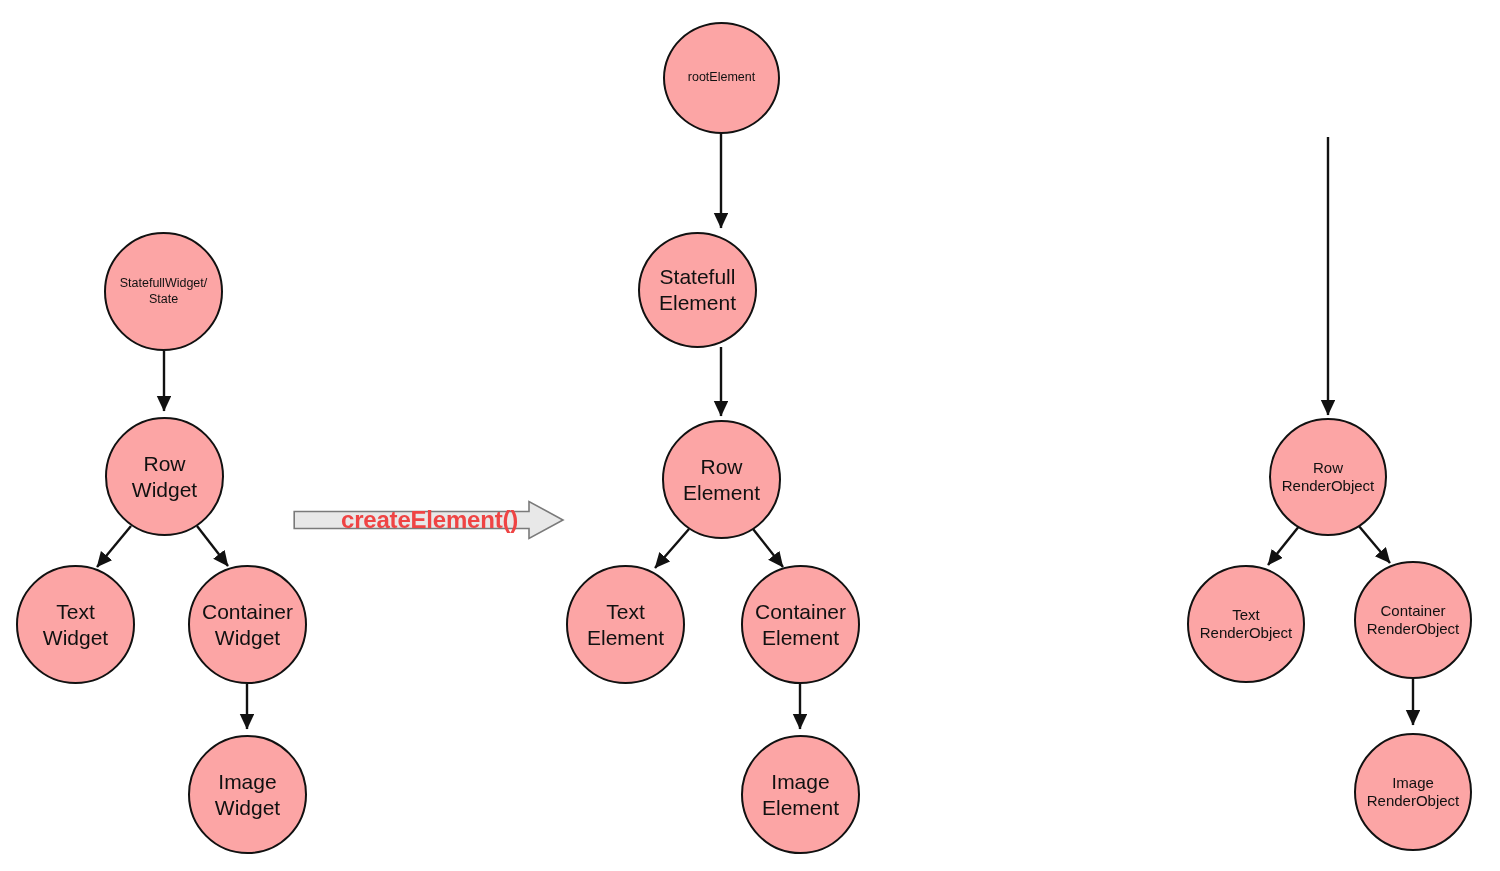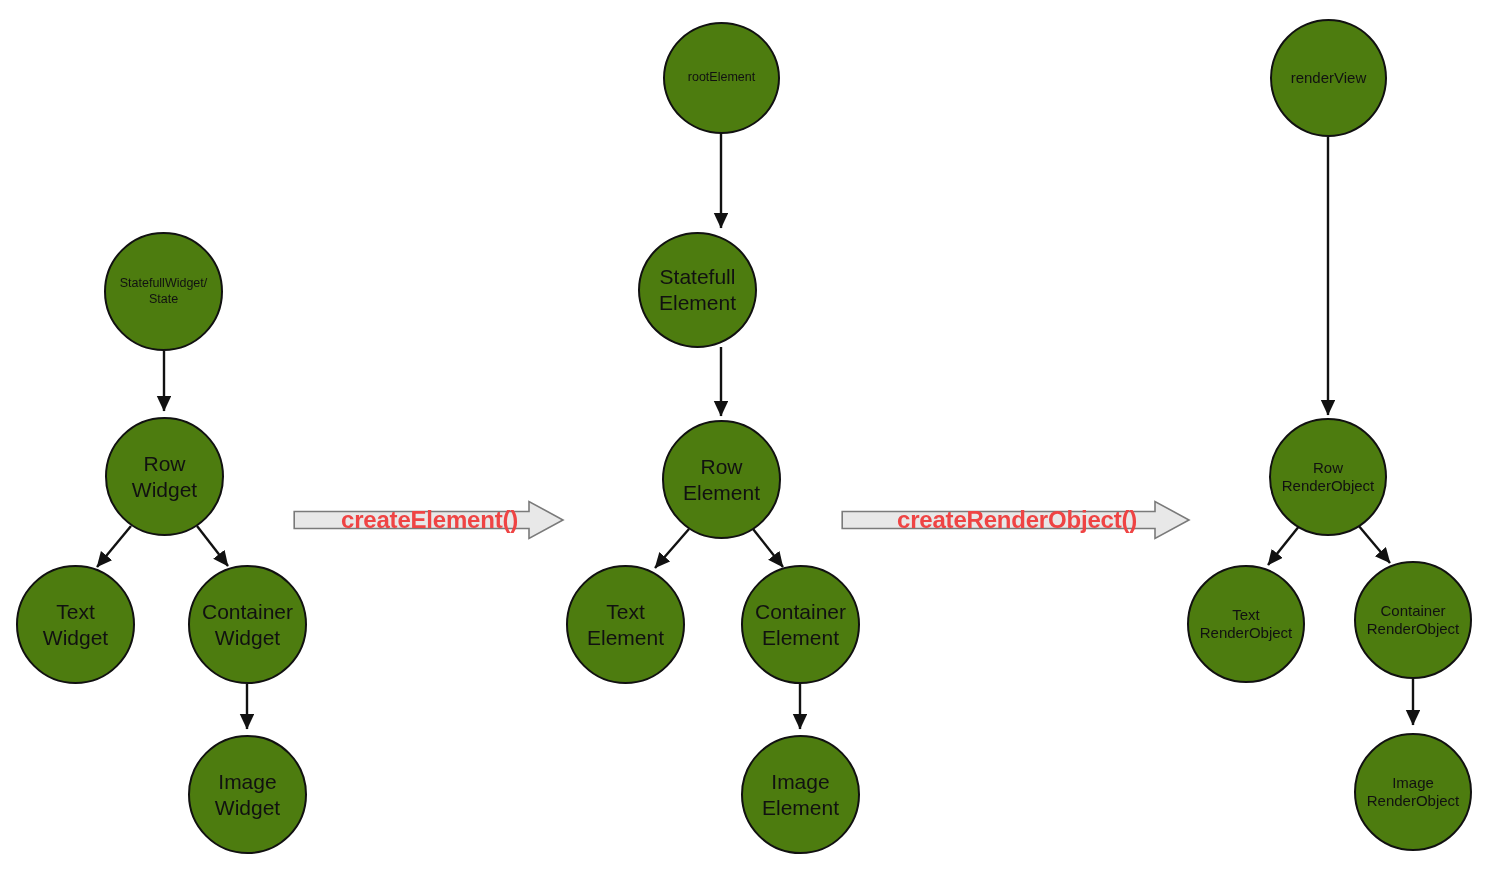--- a/index.html
+++ b/index.html
@@ -21,21 +21,21 @@
     left: 0;
     top: 0;
     width: 1500px;
     height: 871px;
     pointer-events: none;
   }
   .node {
     position: absolute;
     border: 2.2px solid #111111;
     border-radius: 50%;
-    background: #4d7c0f;
+    background: #fca5a5;
     box-sizing: border-box;
     display: flex;
     align-items: center;
     justify-content: center;
     text-align: center;
   }
   .node .label {
     display: block;
     line-height: 1.22;
     color: #111111;
@@ -148,30 +148,21 @@
   <div class="node fs-lg" style="left:741px; top:565px; width:119px; height:119px;">
     <span class="label">Container
 Element</span>
   </div>
 
   <div class="node fs-lg" style="left:741px; top:735px; width:119px; height:119px;">
     <span class="label">Image
 Element</span>
   </div>
 
-  <div class="transition" style="left:841px; top:498px; width:350px; height:44px;">
-    <svg class="arrow-shape" width="350" height="44" viewBox="0 0 350 44" xmlns="http://www.w3.org/2000/svg">
-      <path d="M1.2,13.5 L314,13.5 L314,3.5 L348,22 L314,40.5 L314,30.5 L1.2,30.5 Z" fill="#e8e8e8" stroke="#7a7a7a" stroke-width="1.6"></path>
-    </svg>
-    <span class="t-label" style="margin-left:56px;">createRenderObject()</span>
-  </div>
 
-  <div class="node fs-md" style="left:1270px; top:19px; width:117px; height:118px;">
-    <span class="label">renderView</span>
-  </div>
 
   <div class="node fs-md" style="left:1269px; top:418px; width:118px; height:118px;">
     <span class="label">Row
 RenderObject</span>
   </div>
 
   <div class="node fs-md" style="left:1187px; top:565px; width:118px; height:118px;">
     <span class="label">Text
 RenderObject</span>
   </div>

